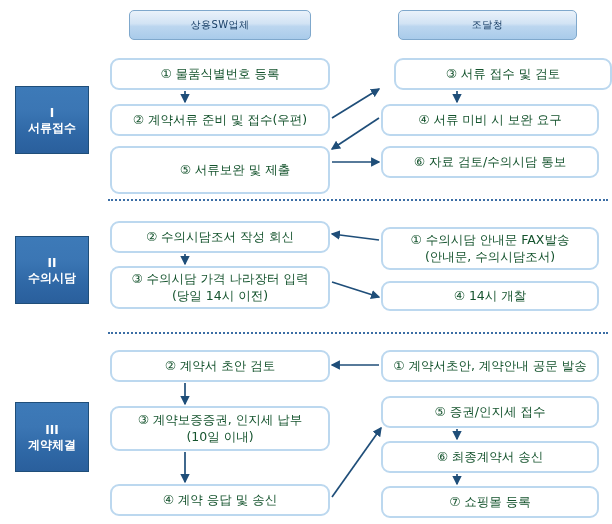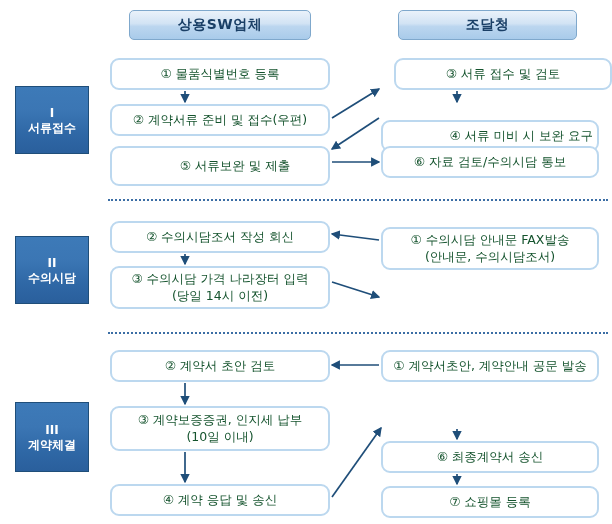--- a/index.html
+++ b/index.html
@@ -13,22 +13,22 @@
 
   
   .col-header{
     position:absolute;
     box-sizing:border-box;
     height:30px;
     border:1px solid #7fa8cc;
     border-radius:5px;
     background:linear-gradient(to bottom,#eaf2fa 0%,#d2e3f4 45%,#bcd6ef 55%,#a9cbea 100%);
     color:#1a3f66;
-    font-size:14px;
-    font-weight:bold;
+    font-size:10px;
+    font-weight:normal;
     display:flex;align-items:center;justify-content:center;
     letter-spacing:.5px;
   }
 
   
   .stage-badge{
     position:absolute;
     box-sizing:border-box;
     width:74px;
     border:1px solid #1f4e79;
@@ -91,64 +91,70 @@
     <span class="stage-num">III</span>
     <span class="stage-label">계약체결</span>
   </div>
 
   <div class="pbox" style="left:110px;top:58px;width:220px;height:32px;">
     <span>① 물품식별번호 등록</span>
   </div>
   <div class="pbox" style="left:110px;top:104px;width:220px;height:32px;">
     <span>② 계약서류 준비 및 접수(우편)</span>
   </div>
-  <div class="pbox" style="left:110px;top:146px;width:220px;height:40px;padding-left:34px;">
+  <div class="pbox" style="left:110px;top:146px;width:220px;height:48px;padding-left:34px;">
     <span>⑤ 서류보완 및 제출</span>
   </div>
 
   <div class="pbox" style="left:381px;top:58px;width:218px;height:32px;margin-left:13px;">
     <span>③ 서류 접수 및 검토</span>
   </div>
-  <div class="pbox" style="left:381px;top:120px;width:218px;height:32px;justify-content:flex-end;">
+  <div class="pbox" style="left:381px;top:104px;width:218px;height:32px;">
     <span>④ 서류 미비 시 보완 요구</span>
   </div>
   <div class="pbox" style="left:381px;top:146px;width:218px;height:32px;">
     <span>⑥ 자료 검토/수의시담 통보</span>
   </div>
 
   <div class="divider" style="left:108px;top:199px;width:500px;"></div>
 
   <div class="pbox" style="left:110px;top:221px;width:220px;height:32px;">
     <span>② 수의시담조서 작성 회신</span>
   </div>
   <div class="pbox" style="left:110px;top:266px;width:220px;height:43px;flex-direction:column;">
     <span>③ 수의시담 가격 나라장터 입력</span>
     <span>(당일 14시 이전)</span>
   </div>
 
   <div class="pbox" style="left:381px;top:221px;width:218px;height:43px;flex-direction:column;margin-top:6px;">
     <span>① 수의시담 안내문 FAX발송</span>
     <span>(안내문, 수의시담조서)</span>
   </div>
+  <div class="pbox" style="left:381px;top:281px;width:218px;height:30px;">
+    <span>④ 14시 개찰</span>
+  </div>
 
   <div class="divider" style="left:108px;top:332px;width:500px;"></div>
 
   <div class="pbox" style="left:110px;top:350px;width:220px;height:32px;">
     <span>② 계약서 초안 검토</span>
   </div>
   <div class="pbox" style="left:110px;top:406px;width:220px;height:45px;flex-direction:column;">
     <span>③ 계약보증증권, 인지세 납부</span>
     <span>(10일 이내)</span>
   </div>
   <div class="pbox" style="left:110px;top:484px;width:220px;height:32px;">
     <span>④ 계약 응답 및 송신</span>
   </div>
 
   <div class="pbox" style="left:381px;top:350px;width:218px;height:32px;">
     <span>① 계약서초안, 계약안내 공문 발송</span>
+  </div>
+  <div class="pbox" style="left:381px;top:396px;width:218px;height:32px;">
+    <span>⑤ 증권/인지세 접수</span>
   </div>
   <div class="pbox" style="left:381px;top:441px;width:218px;height:32px;">
     <span>⑥ 최종계약서 송신</span>
   </div>
   <div class="pbox" style="left:381px;top:486px;width:218px;height:32px;">
     <span>⑦ 쇼핑몰 등록</span>
   </div>
 
   <svg id="arrows" viewBox="0 0 612 524" width="612" height="524">
     <defs>

